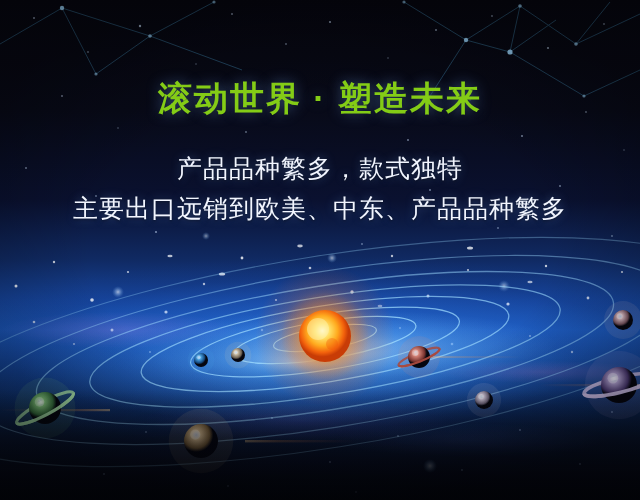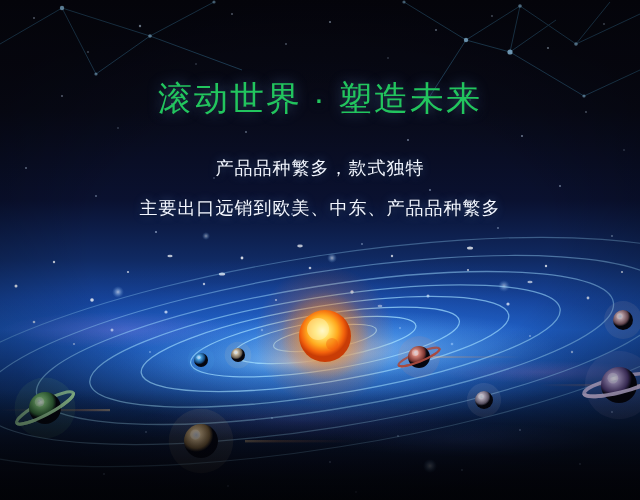--- a/index.html
+++ b/index.html
@@ -57,29 +57,29 @@
   }
 
   
   #headline-block{
     position:absolute;left:0;top:0;width:640px;
     text-align:center;z-index:30;
   }
   #main-title{
     margin:0;
     position:absolute;top:78px;left:0;width:640px;
-    font-size:34px;line-height:40px;font-weight:normal;
-    color:#22c55e;letter-spacing:2px;
+    font-size:34px;line-height:40px;font-weight:bold;
+    color:#84cc16;letter-spacing:2px;
     text-shadow:0 0 14px rgba(120,170,255,.45), 0 2px 4px rgba(0,0,0,.6);
     white-space:nowrap;
   }
   .sub-line{
     margin:0;
     position:absolute;left:0;width:640px;
-    font-size:18px;line-height:32px;font-weight:normal;
+    font-size:25px;line-height:32px;font-weight:normal;
     color:#f2f6ff;letter-spacing:1px;
     text-shadow:0 0 10px rgba(110,160,240,.40), 0 1px 3px rgba(0,0,0,.55);
     white-space:nowrap;
   }
   #sub-line-1{top:152px;}
   #sub-line-2{top:192px;}
 
   svg.layer{overflow:visible;}
 </style>
 </head>

